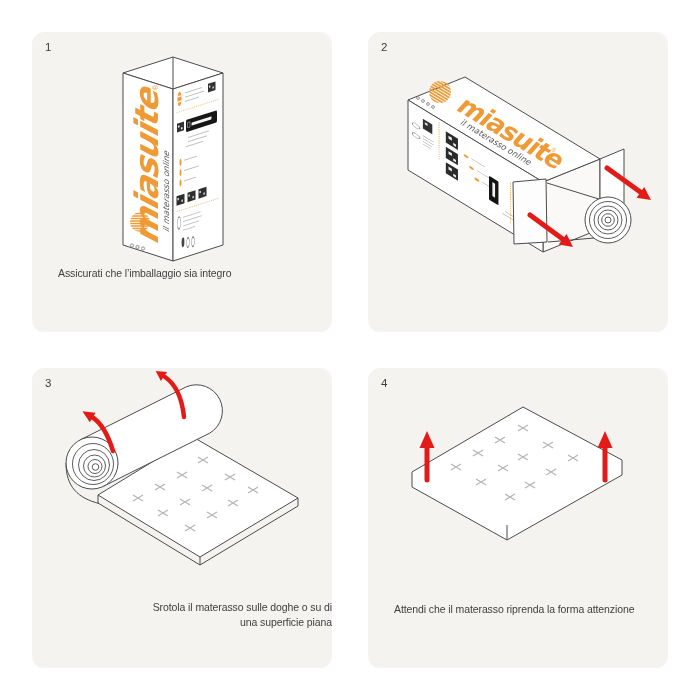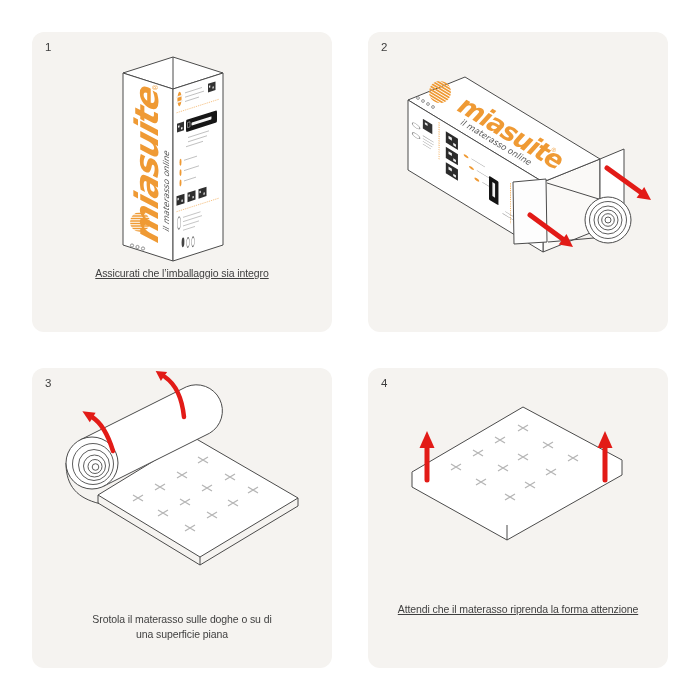--- a/index.html
+++ b/index.html
@@ -7,23 +7,23 @@
          font-family:"Liberation Sans",sans-serif;}
   .panel{position:absolute;width:300px;height:300px;background:#f5f3f0;border-radius:12px;}
   .p1{left:32px;top:32px;}
   .p2{left:368px;top:32px;}
   .p3{left:32px;top:368px;}
   .p4{left:368px;top:368px;}
   .step-number{position:absolute;left:13px;top:9px;font-size:11.5px;color:#3c3c3c;}
   .illo{position:absolute;left:0;top:0;width:300px;height:300px;display:block;}
   .caption{position:absolute;left:0;right:0;top:234px;font-size:10.5px;line-height:15px;
            color:#3f3f3f;white-space:pre-line;letter-spacing:-0.1px;}
-  .cap-center{text-align:center;padding:0 26px;text-decoration:underline;}
+  .cap-center{text-align:left;padding:0 26px;}
   .cap-left-wide{text-align:left;padding:0 6px 0 10px;top:240px;font-size:10px;letter-spacing:-0.25px;}
-  .cap-left-indent{text-align:center;top:244px;}
+  .cap-left-indent{text-align:right;top:232px;}
   .logo-text{font-family:"DejaVu Sans",sans-serif;font-weight:bold;font-style:italic;}
   .tag-text{font-family:"DejaVu Sans",sans-serif;font-style:italic;}
   svg *{vector-effect:none;}
 </style>
 </head>
 <body>
 
 <div class="stage">
 
   <div class="panel p1">

